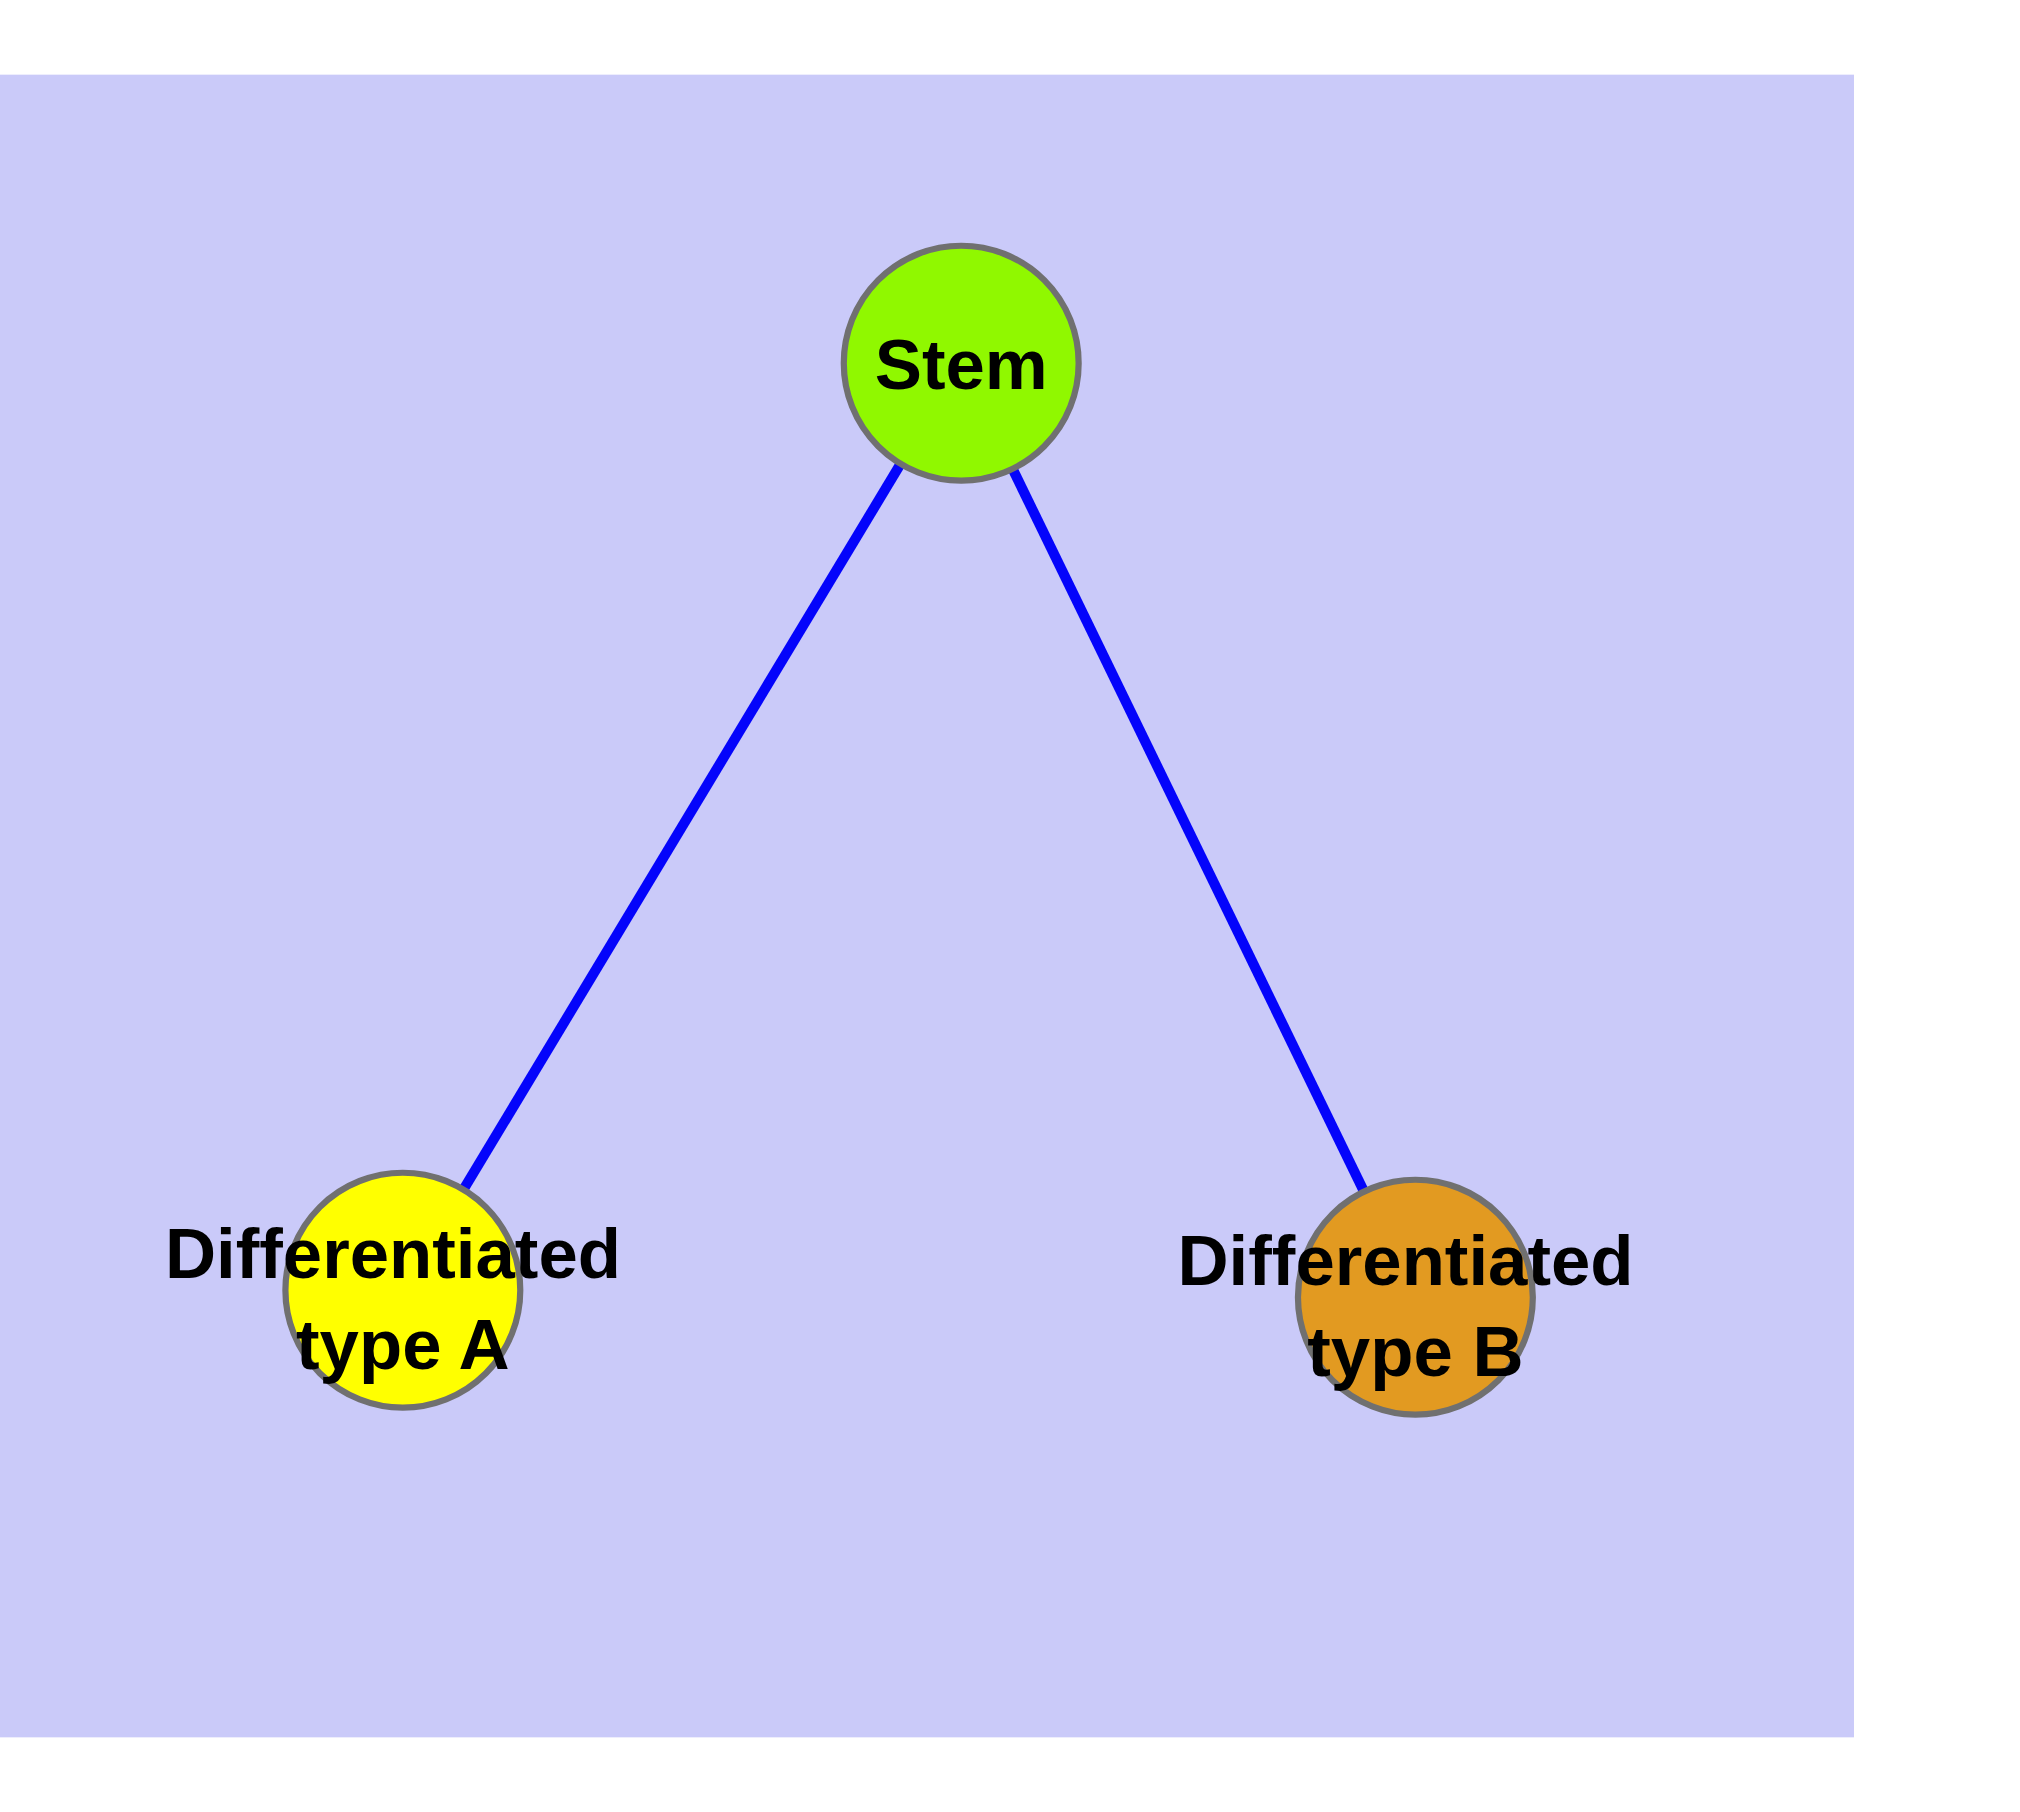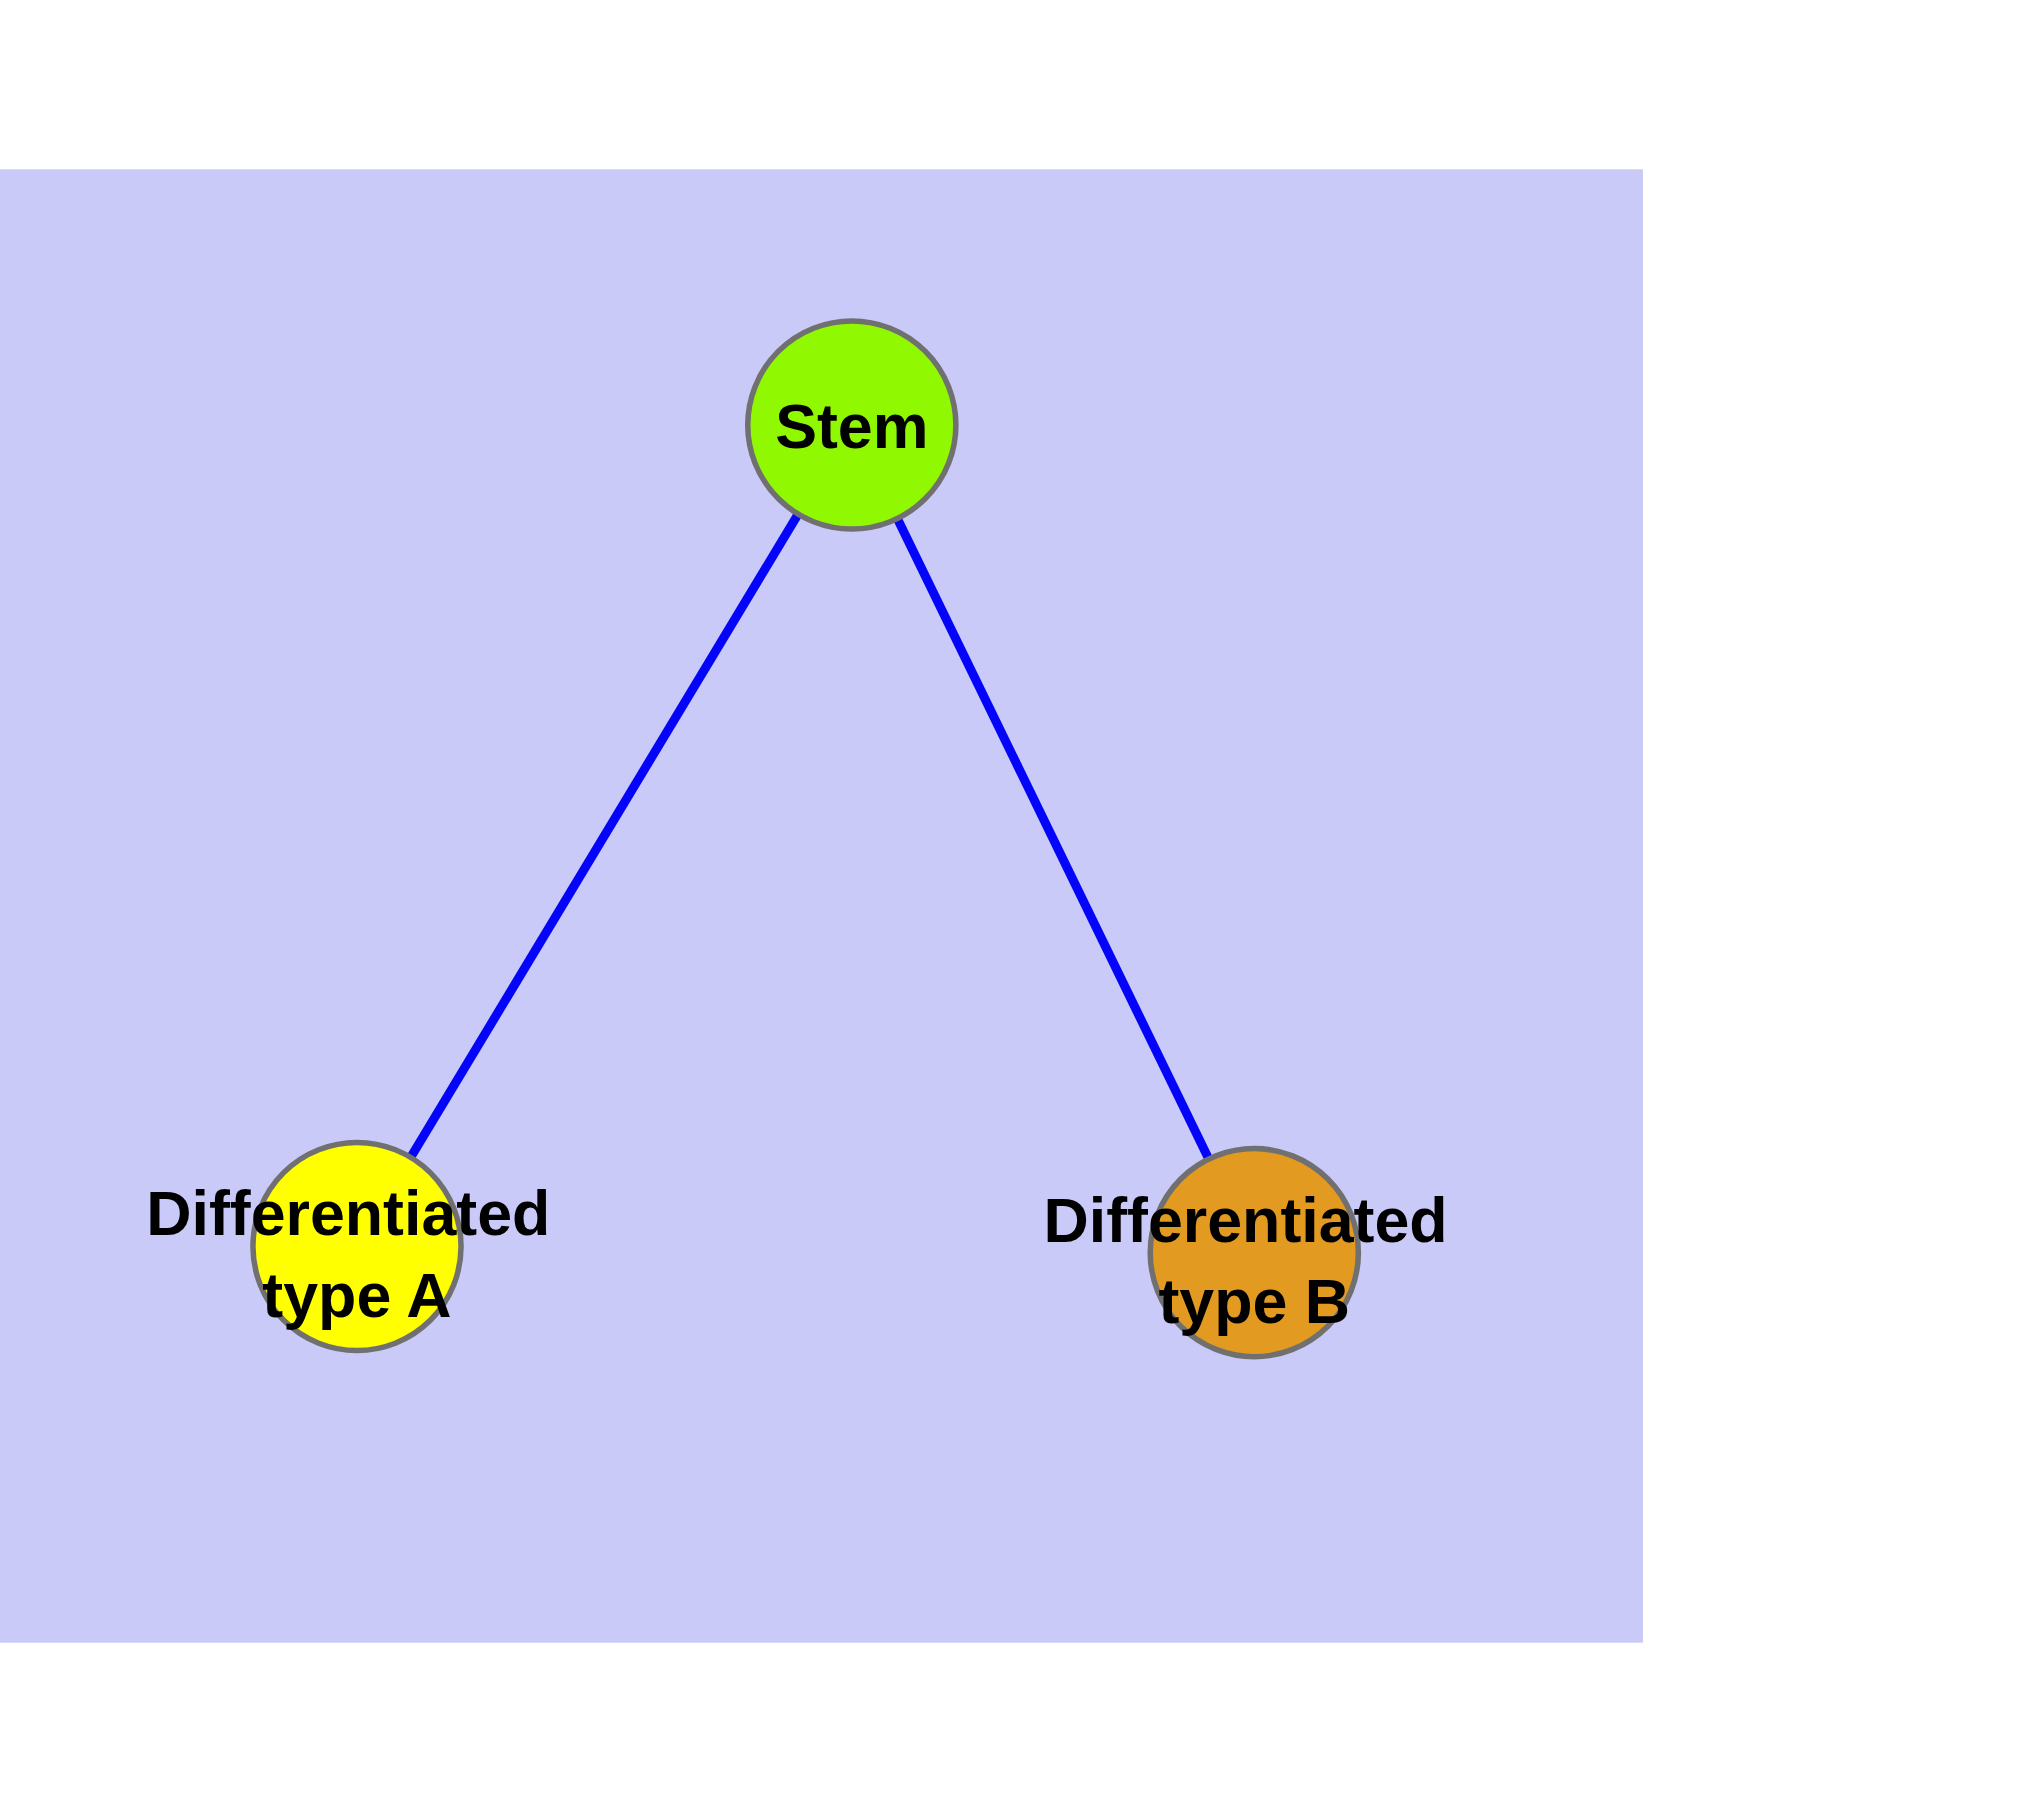--- a/index.html
+++ b/index.html
@@ -1,20 +1,20 @@
 <!DOCTYPE html>
 <html style="font-size:13.6px"><head>
 <meta charset="utf-8">
 <style>
   html, body {
     margin: 0;
     padding: 0;
   }
   .stage {
-    width: 1643px;
+    width: 1854px;
     height: 1812px;
     overflow: hidden;
   }
   .stage svg {
     display: block;
     width: 100%;
     height: 100%;
   }
   .edge {
     stroke-linecap: butt;

